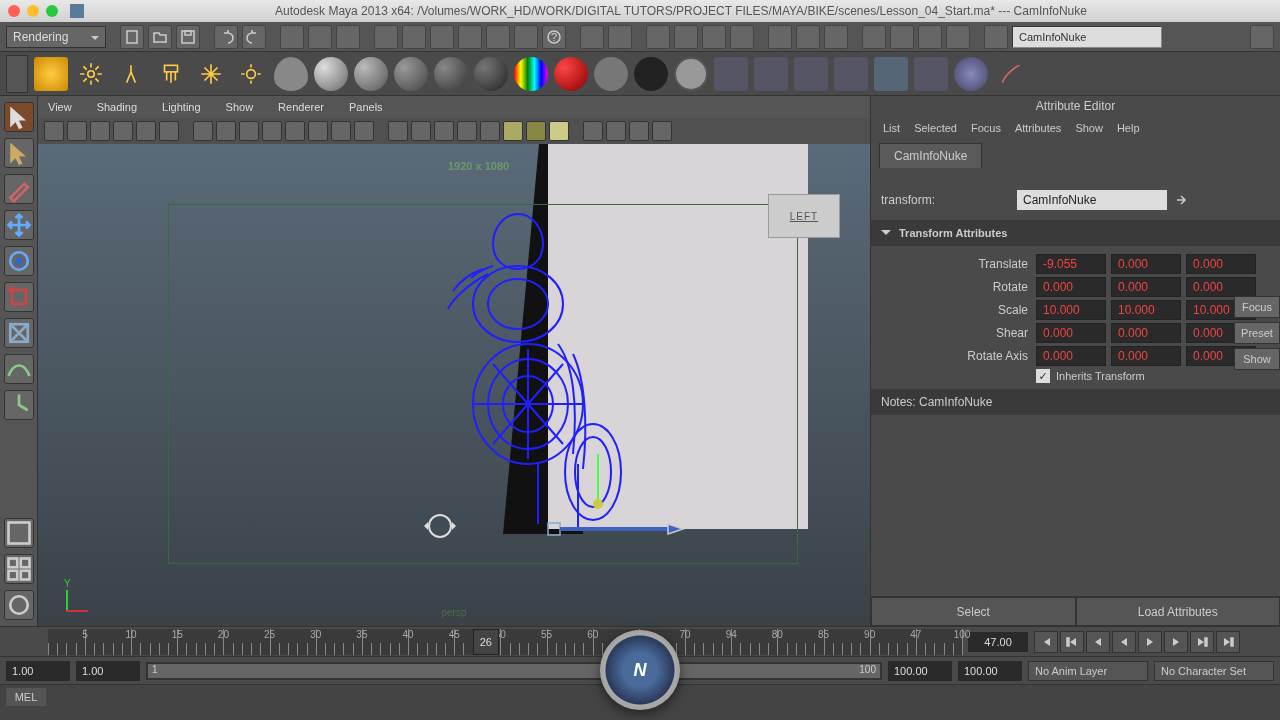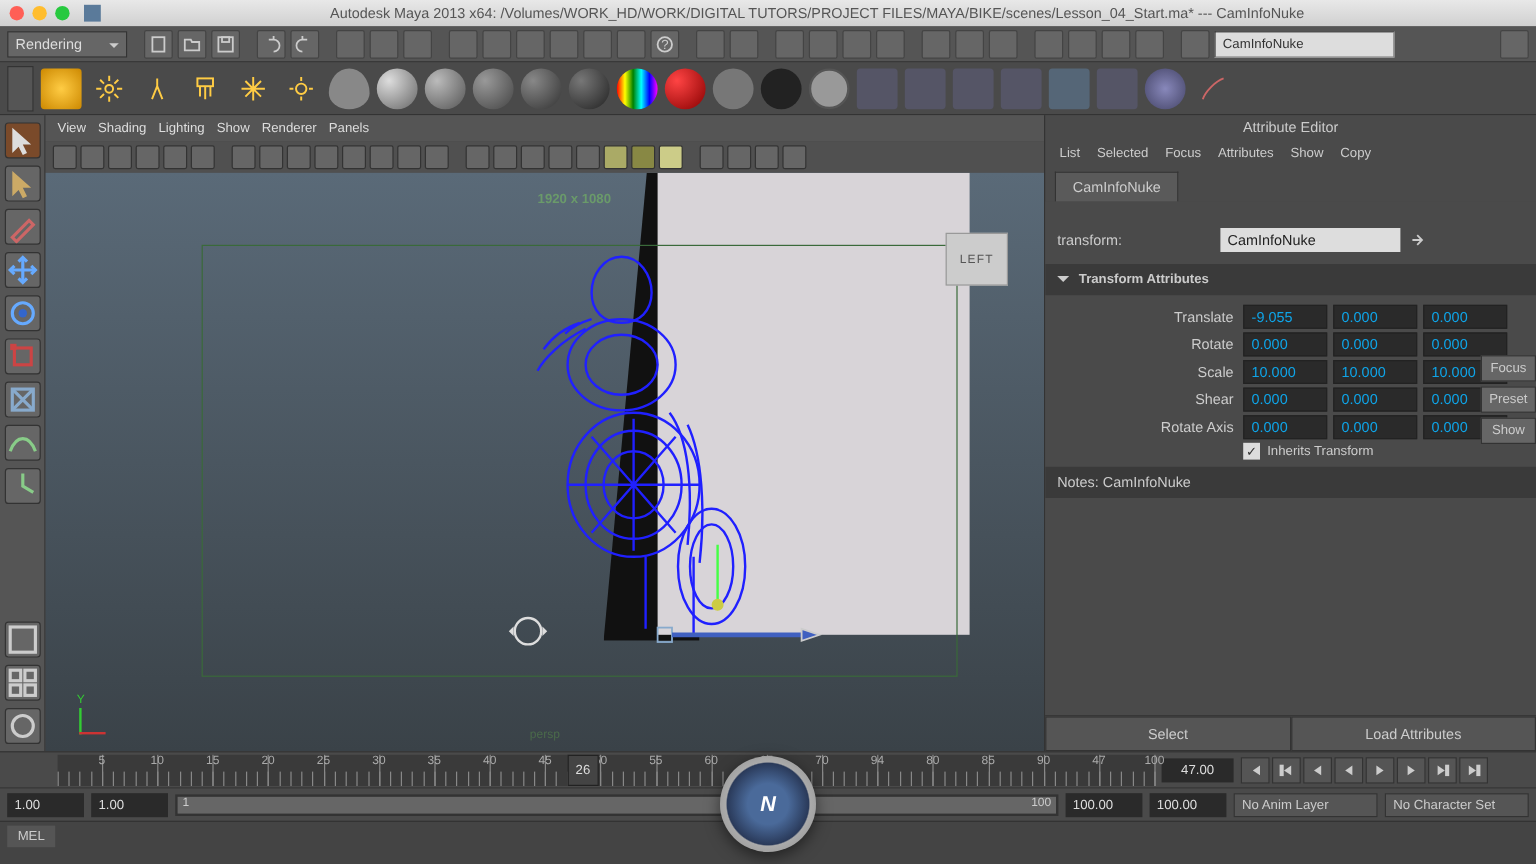--- a/index.html
+++ b/index.html
@@ -31,30 +31,30 @@
 .main { display: flex; height: 530px; }
 
 
 .toolbox { width: 38px; background: #555; display: flex; flex-direction: column; gap: 6px; padding: 6px 4px; border-right: 1px solid #333; }
 .tool { width: 30px; height: 30px; background: #666; border: 1px solid #333; border-radius: 3px; display: flex; align-items: center; justify-content: center; }
 .tool.active { background: #7a4a2a; }
 .tool-gap { flex: 1; }
 
 
 .vp-wrap { flex: 1; display: flex; flex-direction: column; background: #444; }
-.vp-menu { height: 22px; background: #555; display: flex; align-items: center; gap: 10px; padding: 0 10px; font-size: 12px; }
+.vp-menu { height: 22px; background: #555; display: flex; align-items: center; gap: 25px; padding: 0 10px; font-size: 12px; }
 .vp-menu span { color: #ddd; }
 .vp-tb { height: 26px; background: #505050; display: flex; align-items: center; gap: 3px; padding: 0 6px; }
 .vp-tb .mini { width: 20px; height: 20px; background: #666; border: 1px solid #333; border-radius: 2px; }
 .viewport { flex: 1; background: linear-gradient(#5a6a78, #3a4248); position: relative; overflow: hidden; }
 .res-frame { position: absolute; left: 130px; top: 60px; width: 630px; height: 360px; border: 1px solid #3a6a3a; }
 .res-label { position: absolute; left: 410px; top: 16px; color: #6a9a6a; font-size: 11px; font-weight: bold; }
 .white-panel { position: absolute; left: 510px; top: 0; width: 260px; height: 385px; background: #d8d4d8; }
 .black-tri { position: absolute; left: 465px; top: 0; width: 80px; height: 390px; background: #111; clip-path: polygon(45% 0, 100% 0, 100% 100%, 0 100%); }
-.cube-left { position: absolute; right: 30px; top: 50px; width: 52px; height: 44px; background: #ccc; border: 1px solid #999; display: flex; align-items: center; justify-content: center; color: #555; font-size: 10px; letter-spacing: 1px; }
+.cube-left { position: absolute; right: 30px; top: 50px; width: 72px; height: 44px; background: #ccc; border: 1px solid #999; display: flex; align-items: center; justify-content: center; color: #555; font-size: 10px; letter-spacing: 1px; text-decoration: underline; }
 .axis { position: absolute; left: 28px; bottom: 14px; }
 .axis .y { position: absolute; width: 2px; height: 22px; background: #3c3; bottom: 0; }
 .axis .x { position: absolute; width: 22px; height: 2px; background: #c33; bottom: 0; }
 .axis .ylab { position: absolute; left: -2px; top: -34px; color: #3c3; font-size: 10px; }
 .persp-lab { position: absolute; bottom: 8px; left: 50%; transform: translateX(-50%); color: #4a6a4a; font-size: 10px; }
 .bike { position: absolute; left: 400px; top: 30px; }
 .orbit-cursor { position: absolute; left: 390px; top: 370px; width: 24px; height: 24px; border: 2px solid #ddd; border-radius: 50%; }
 .orbit-cursor::before, .orbit-cursor::after { content: ''; position: absolute; border: 4px solid transparent; }
 .orbit-cursor::before { left: -10px; top: 6px; border-right-color: #ddd; }
 .orbit-cursor::after { right: -10px; top: 6px; border-left-color: #ddd; }
@@ -68,21 +68,21 @@
 .ae-body { flex: 1; background: #4a4a4a; padding: 8px 10px; overflow: hidden; }
 .ae-row { display: flex; align-items: center; margin: 4px 0; gap: 6px; }
 .ae-row label { width: 130px; text-align: left; font-size: 12px; color: #ccc; }
 .ae-field { width: 150px; height: 20px; background: #ddd; color: #222; padding: 0 6px; display: flex; align-items: center; font-size: 12px; }
 .ae-side { position: absolute; right: 0; top: 200px; width: 46px; display: flex; flex-direction: column; gap: 4px; }
 .ae-side .sbtn { height: 22px; background: #666; border: 1px solid #333; display: flex; align-items: center; justify-content: center; font-size: 11px; }
 .section-hd { background: #3a3a3a; padding: 6px 10px; margin: 10px -10px 8px; display: flex; align-items: center; gap: 8px; font-weight: bold; }
 .section-hd .tri { border: 5px solid transparent; border-top-color: #ccc; margin-top: 4px; }
 .attr-row { display: flex; align-items: center; margin: 3px 0; }
 .attr-row label { width: 155px; text-align: right; font-size: 12px; padding-right: 8px; }
-.attr-in { width: 70px; height: 20px; background: #2a2a2a; color: #0ea5e9; border: 1px solid #222; padding: 0 6px; display: flex; align-items: center; margin-right: 5px; font-size: 12px; }
+.attr-in { width: 70px; height: 20px; background: #2a2a2a; color: #ef4444; border: 1px solid #222; padding: 0 6px; display: flex; align-items: center; margin-right: 5px; font-size: 12px; }
 .attr-dd { width: 48px; height: 20px; background: #666; border: 1px solid #333; display: flex; align-items: center; padding: 0 6px; position: relative; }
 .attr-dd::after { content: ''; position: absolute; right: 4px; border: 4px solid transparent; border-top-color: #ccc; top: 7px; }
 .chk { width: 14px; height: 14px; background: #ddd; display: flex; align-items: center; justify-content: center; color: #333; font-size: 11px; margin-right: 6px; }
 .notes { background: #3a3a3a; padding: 6px 10px; margin: 6px -10px; font-size: 12px; }
 .ae-foot { height: 30px; display: flex; border-top: 1px solid #333; }
 .ae-foot button { flex: 1; background: #555; border: 1px solid #333; color: #ccc; font-size: 12px; }
 
 
 .timeline { height: 30px; background: #4a4a4a; position: relative; display: flex; align-items: center; padding: 0 40px 0 48px; border-top: 1px solid #333; }
 .tl-ruler { flex: 1; height: 26px; position: relative; background: #3a3a3a; }
@@ -417,21 +417,21 @@
   </div>
 
   <div class="ae" style="position:relative">
     <div class="ae-title">Attribute Editor</div>
     <div class="ae-menu">
       <span>List</span>
       <span>Selected</span>
       <span>Focus</span>
       <span>Attributes</span>
       <span>Show</span>
-      <span>Copy</span>
+      <span>Help</span>
     </div>
     <div class="ae-tabs">
       <div class="ae-tab">CamInfoNuke</div>
     </div>
     <div class="ae-body">
       <div class="ae-side">
         <div class="sbtn">Focus</div>
         <div class="sbtn">Preset</div>
         <div class="sbtn">Show</div>
       </div>

